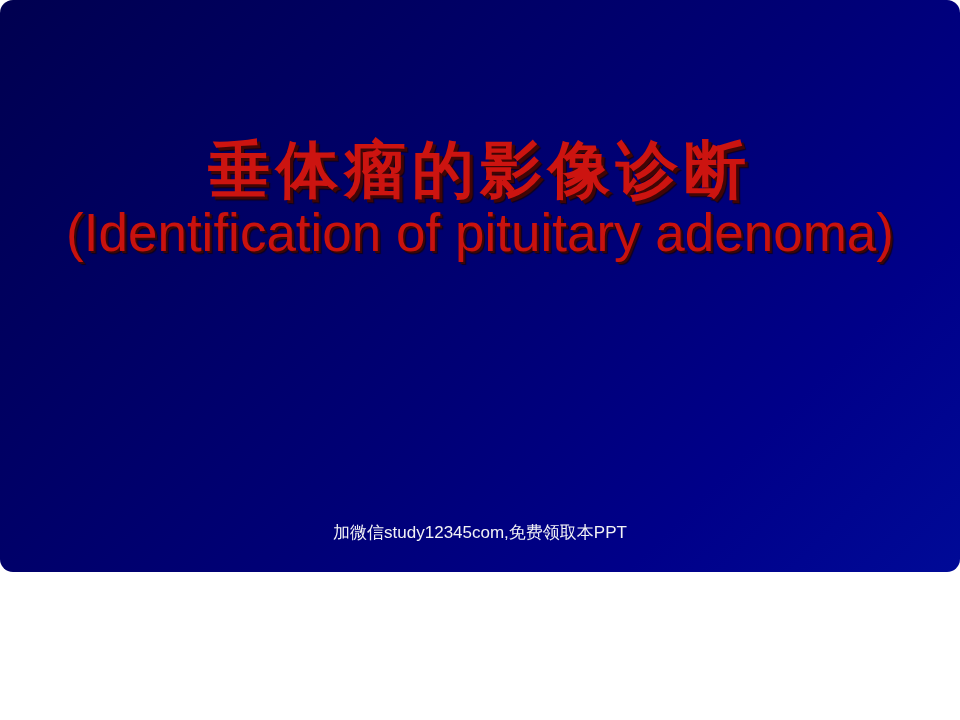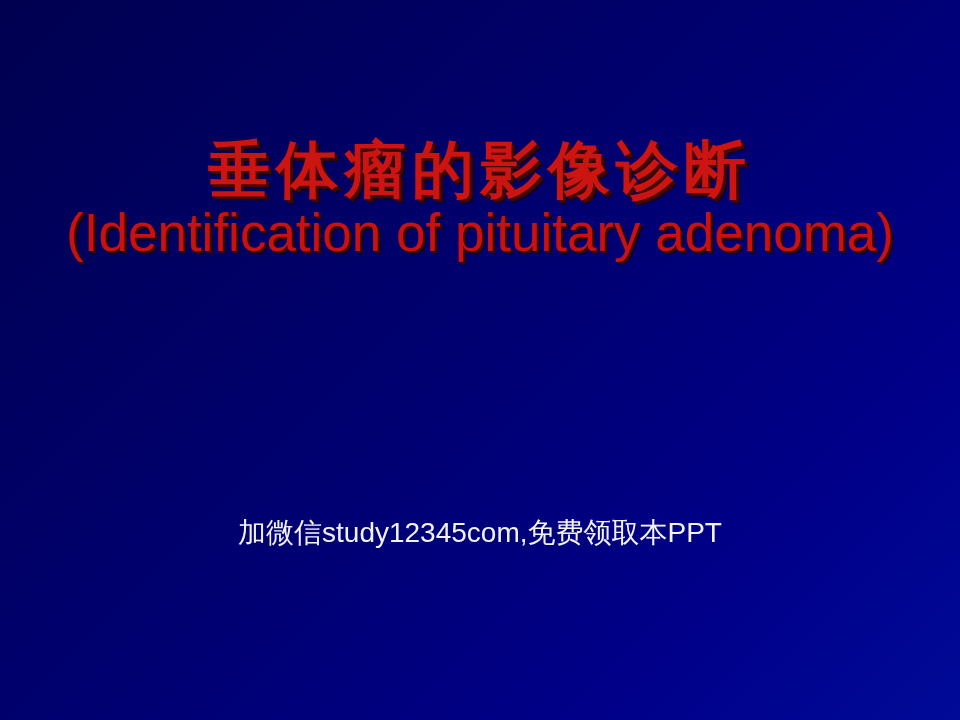--- a/index.html
+++ b/index.html
@@ -9,25 +9,26 @@
   body {
     width: 960px;
     height: 720px;
     overflow: hidden;
     font-family: "Liberation Sans", sans-serif;
   }
 
   #slide {
     position: relative;
     width: 960px;
-    height: 720px;
+    height: 572px;
     background: #00006e;
     background-image:
       linear-gradient(135deg, #000050 0%, #000063 28%, #000076 55%, #000089 78%, #000a97 100%);
     overflow: hidden;
+    border-radius: 13px;
   }
 
   
   #title-block {
     position: absolute;
     left: 0;
     top: 132px;
     width: 960px;
     text-align: center;
   }
@@ -64,21 +65,21 @@
   #promo-line {
     position: absolute;
     left: 0;
     top: 516px;
     width: 960px;
     text-align: center;
   }
 
   #promo-text {
     font-family: "Liberation Sans", "DejaVu Sans", sans-serif;
-    font-size: 28px;
+    font-size: 17px;
     line-height: 34px;
     color: #f2f2f5;
     letter-spacing: 0px;
     white-space: nowrap;
   }
 </style>
 </head>
 <body>
 
 <div id="slide">

